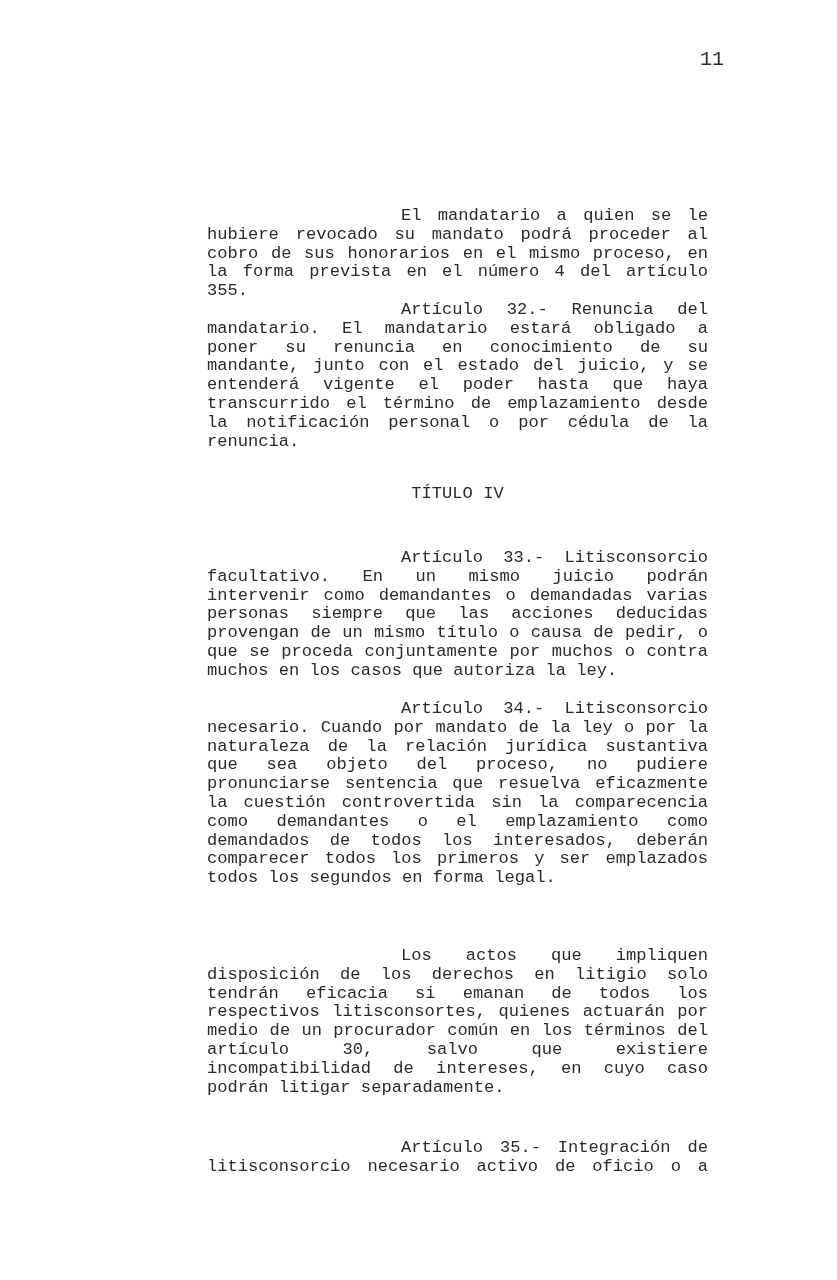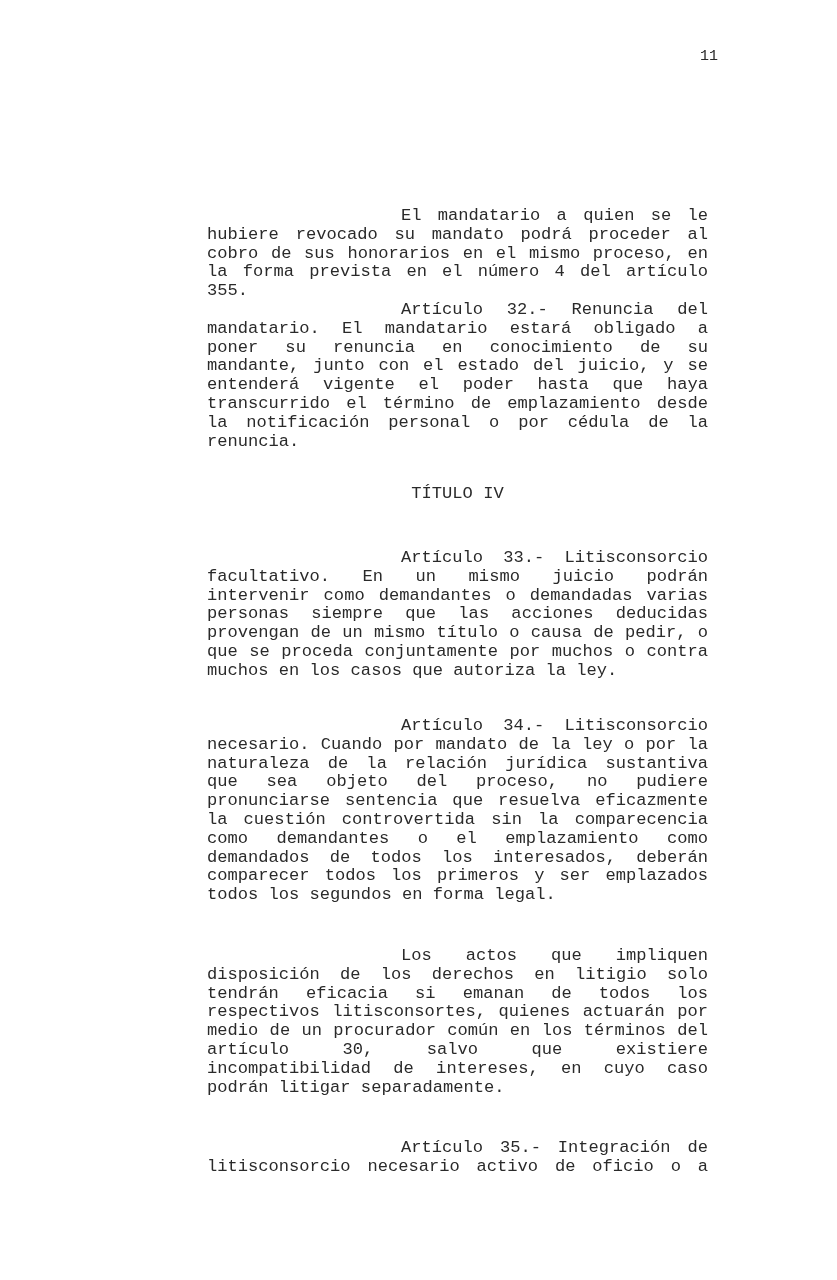--- a/index.html
+++ b/index.html
@@ -1,19 +1,19 @@
 <!DOCTYPE html>
 <html><head>
   <meta charset="utf-8">
   <style>
     html, body { margin: 0; padding: 0; background: #ffffff; }
     body { width: 837px; height: 1280px; position: relative; overflow: hidden; }
     .page { position: absolute; left: 0; top: 0; width: 837px; height: 1280px; background: #fff; color: #2a2a2a;
       font-family: "Liberation Mono", "DejaVu Sans Mono", monospace; font-size: 17.1px; }
-    .page-number { position: absolute; top: 48px; left: 700px; font-size: 15px; }
+    .page-number { position: absolute; top: 48px; left: 700px; font-size: 20px; }
     .body-text { position: absolute; left: 194px; width: 527px; }
     .para { text-align: justify; line-height: 18.8px; margin: 13px; }
     .para .indent { display: inline-block; width: 194px; }
     .para::after { content: ""; }
     .heading { text-align: center; line-height: 19px; margin: 16px; }
   </style>
 </head>
 <body>
 
 <div class="page">
@@ -28,21 +28,21 @@
   </div>
 
   <div class="body-text" style="top:468px">
     <p class="heading">TÍTULO IV</p>
   </div>
 
   <div class="body-text" style="top:536px">
     <p class="para"><span class="indent"></span><span>Artículo 33.- Litisconsorcio facultativo. En un mismo juicio podrán intervenir como demandantes o demandadas varias personas siempre que las acciones deducidas provengan de un mismo título o causa de pedir, o que se proceda conjuntamente por muchos o contra muchos en los casos que autoriza la ley.</span></p>
   </div>
 
-  <div class="body-text" style="top:704px">
+  <div class="body-text" style="top:687px">
     <p class="para"><span class="indent"></span><span>Artículo 34.- Litisconsorcio necesario. Cuando por mandato de la ley o por la naturaleza de la relación jurídica sustantiva que sea objeto del proceso, no pudiere pronunciarse sentencia que resuelva eficazmente la cuestión controvertida sin la comparecencia como demandantes o el emplazamiento como demandados de todos los interesados, deberán comparecer todos los primeros y ser emplazados todos los segundos en forma legal.</span></p>
   </div>
 
   <div class="body-text" style="top:934px">
     <p class="para"><span class="indent"></span><span>Los actos que impliquen disposición de los derechos en litigio solo tendrán eficacia si emanan de todos los respectivos litisconsortes, quienes actuarán por medio de un procurador común en los términos del artículo 30, salvo que existiere incompatibilidad de intereses, en cuyo caso podrán litigar separadamente.</span></p>
   </div>
 
   <div class="body-text" style="top:1126px">
     <p class="para" style="text-align-last: justify;"><span class="indent"></span><span>Artículo 35.- Integración de litisconsorcio necesario activo de oficio o a</span></p>
   </div>

